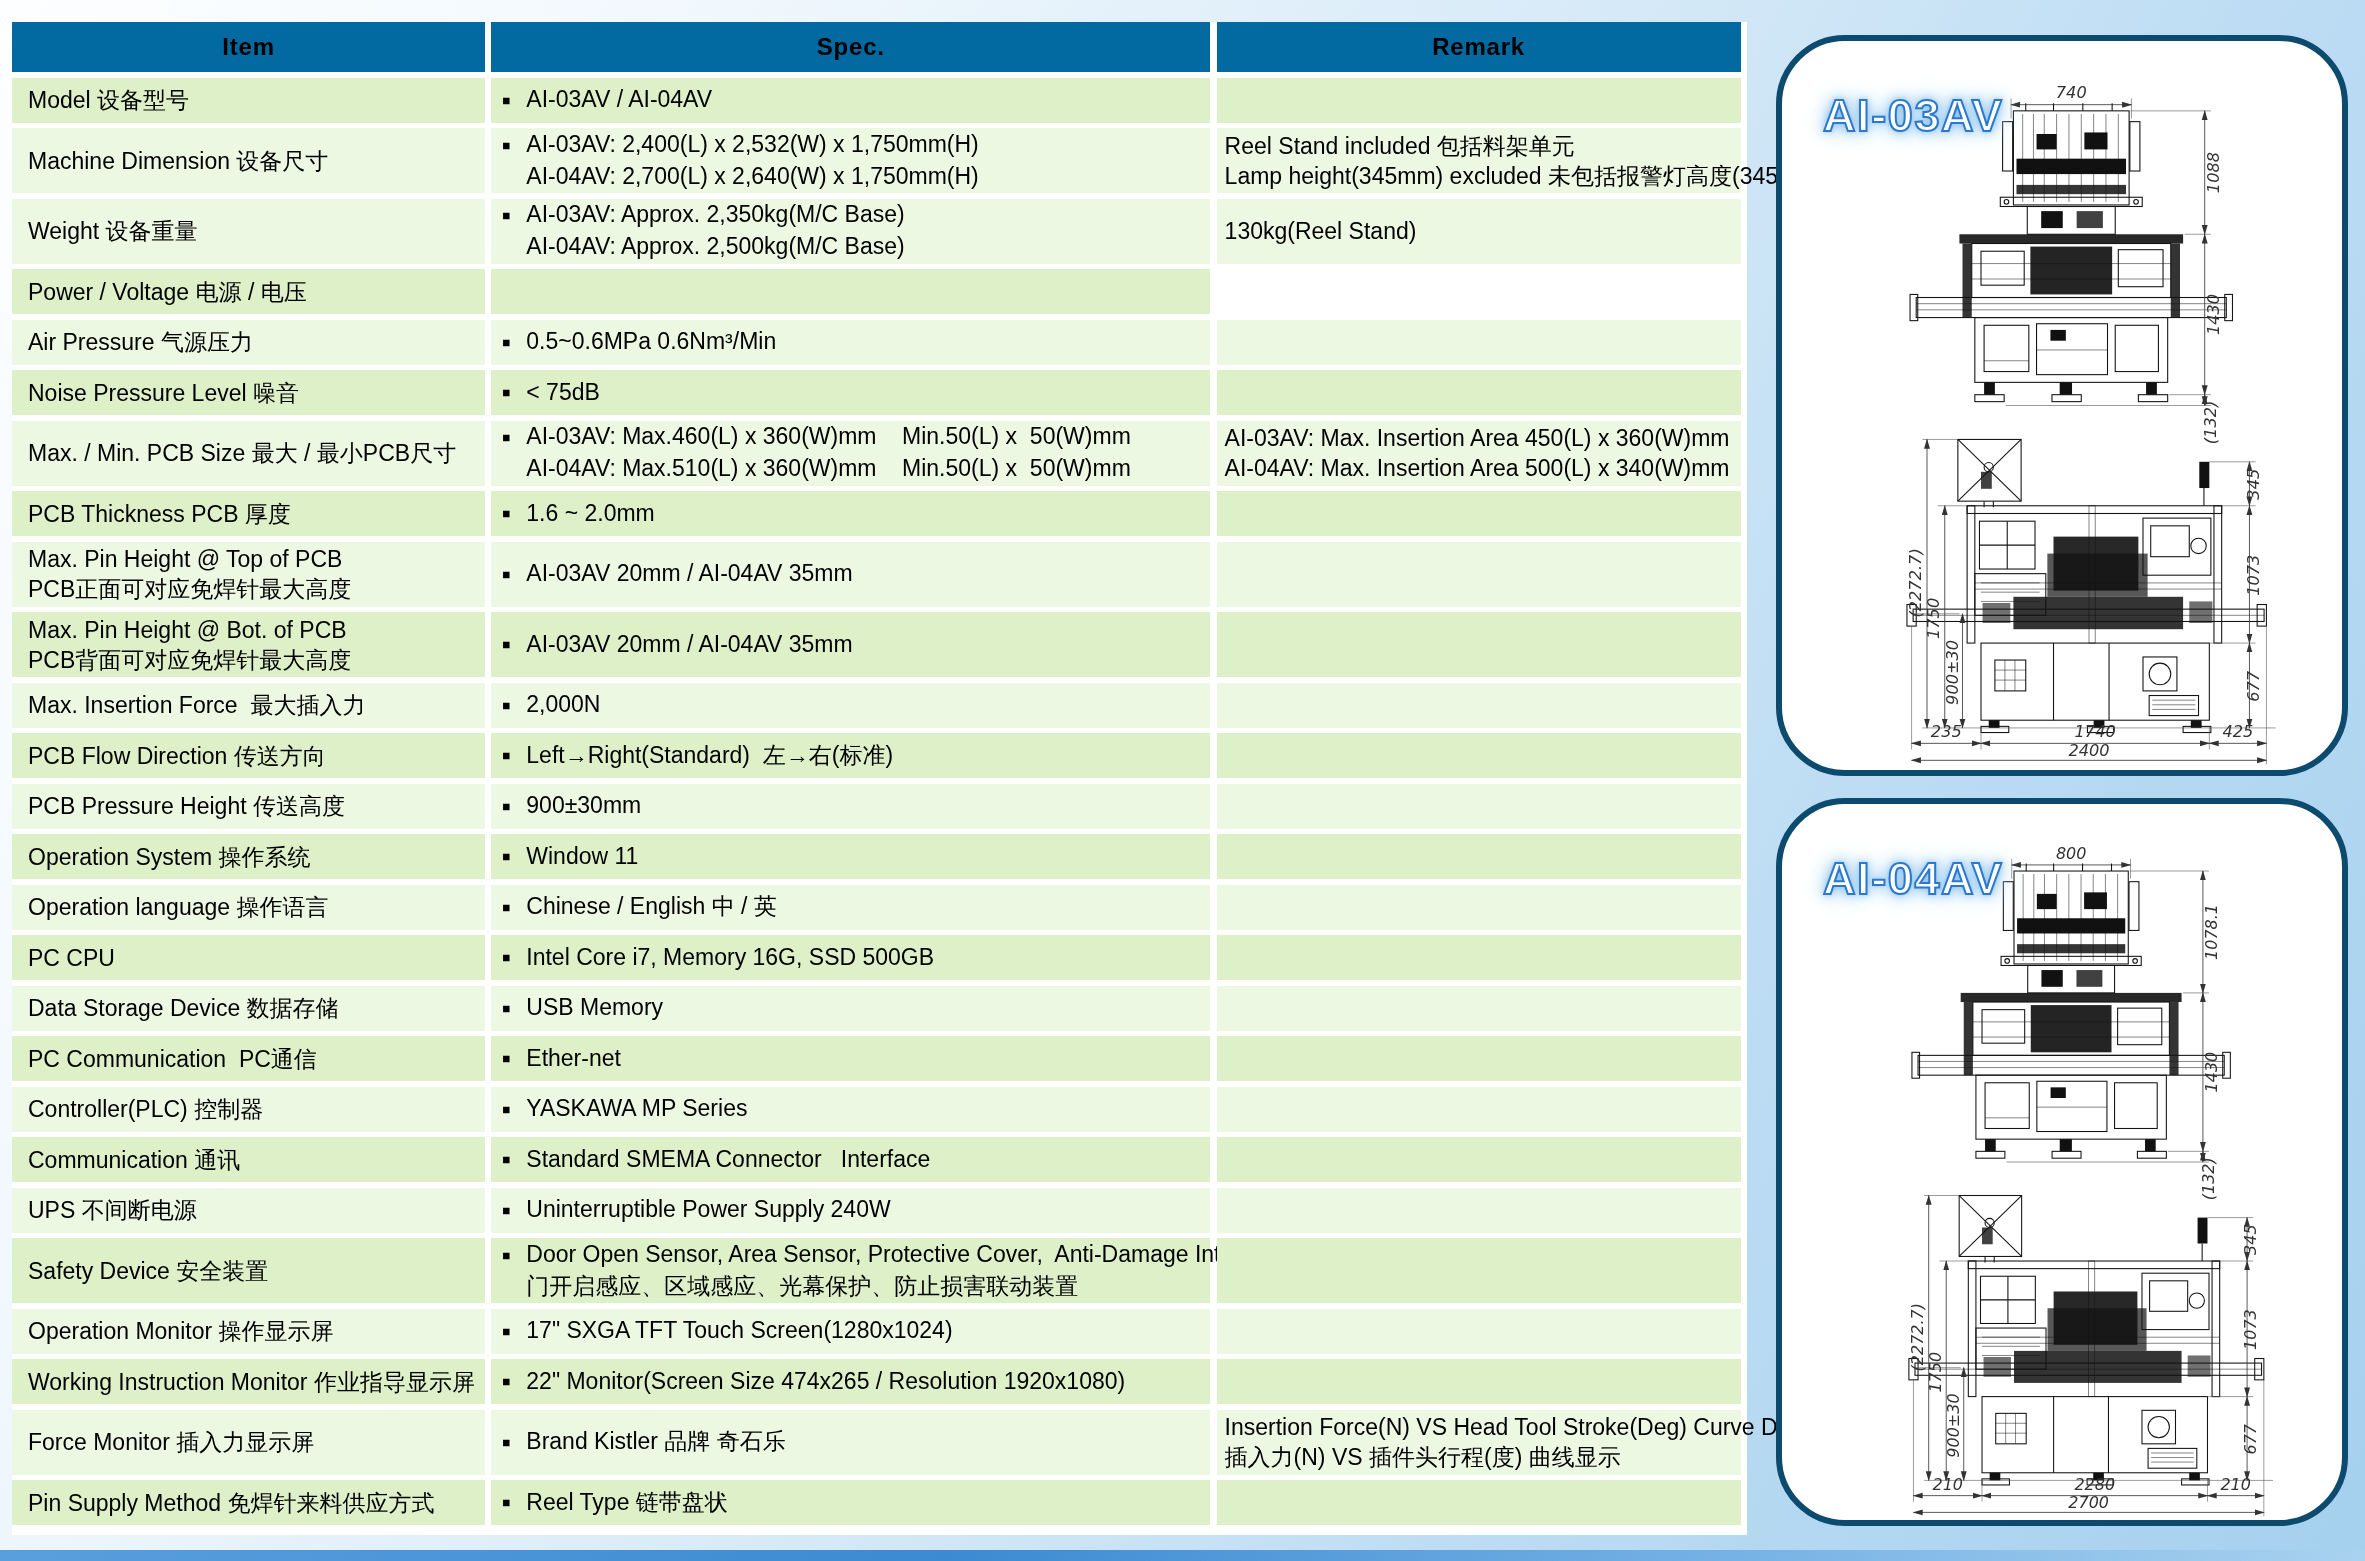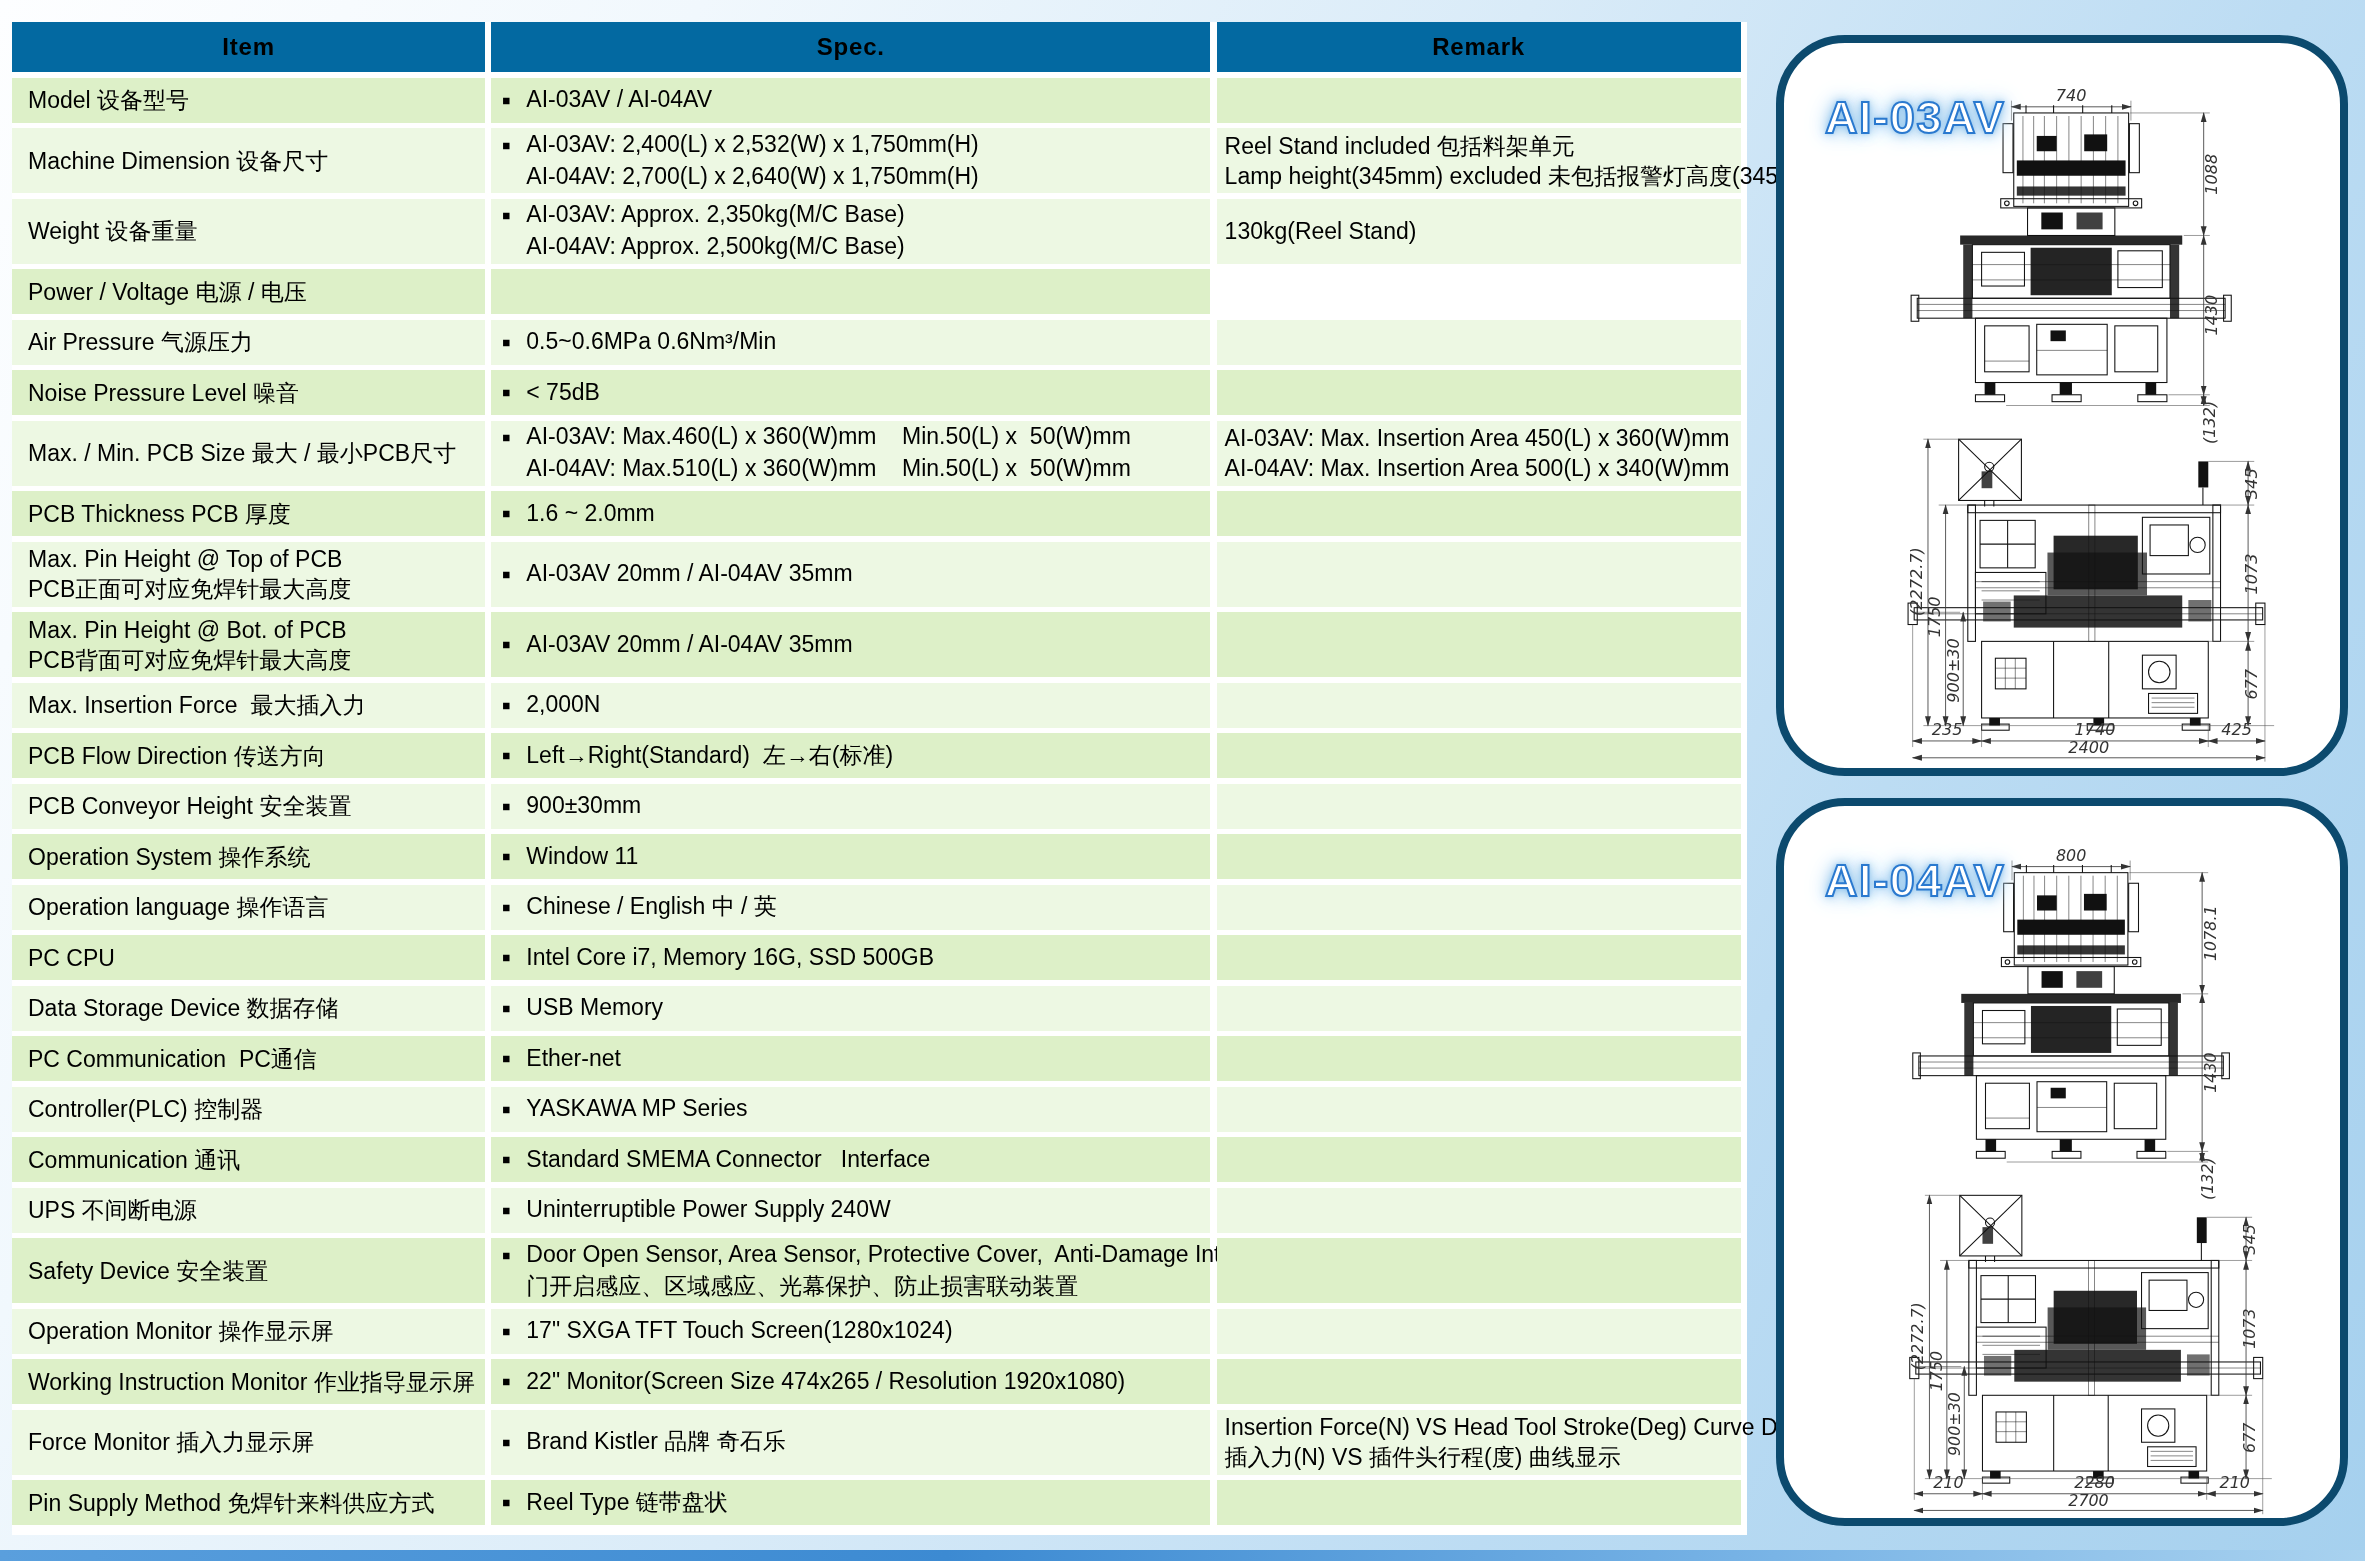--- a/index.html
+++ b/index.html
@@ -43,21 +43,21 @@
   .cell.remark{ padding-left:8px; }
   .line{ white-space:pre; }
   .bullet{
     display:inline-block; width:24px; font-size:13.4px; vertical-align:2.4px;
   }
   .bullet.ghost{ visibility:hidden; }
 
   
   .panel{
     position:absolute; left:1776px; width:572px;
-    background:#ffffff; border:8px solid #0c4a6e; border-radius:69px;
+    background:#ffffff; border:6px solid #0c4a6e; border-radius:69px;
   }
   .panel.p1{ top:35px;  height:741px; }
   .panel.p2{ top:798px; height:728px; }
   .panel svg{ position:absolute; left:0; top:0; width:100%; height:100%; }
   .model-label{
     position:absolute; left:41px; top:49px;
     font-size:45px; font-weight:800; letter-spacing:1.6px;
     color:#ffffff;
     -webkit-text-stroke:2px #2a79cf;
     text-shadow:0 0 4.7px #8fc2ea,0 0 11px #7db8e8,0 0 19px #a8d4f4,0 0 27px #bcdcf3;
@@ -329,21 +329,21 @@
         <div class="cell item">
           <div class="line">PCB Flow Direction 传送方向</div>
         </div>
         <div class="cell spec">
           <div class="line"><span class="bullet">■</span>Left→Right(Standard)  左→右(标准)</div>
         </div>
         <div class="cell remark"></div>
       </div>
       <div class="trow row-body even">
         <div class="cell item">
-          <div class="line">PCB Conveyor Height 安全装置</div>
+          <div class="line">PCB Pressure Height 传送高度</div>
         </div>
         <div class="cell spec">
           <div class="line"><span class="bullet">■</span>900±30mm</div>
         </div>
         <div class="cell remark"></div>
       </div>
       <div class="trow row-body odd">
         <div class="cell item">
           <div class="line">Operation System 操作系统</div>
         </div>

